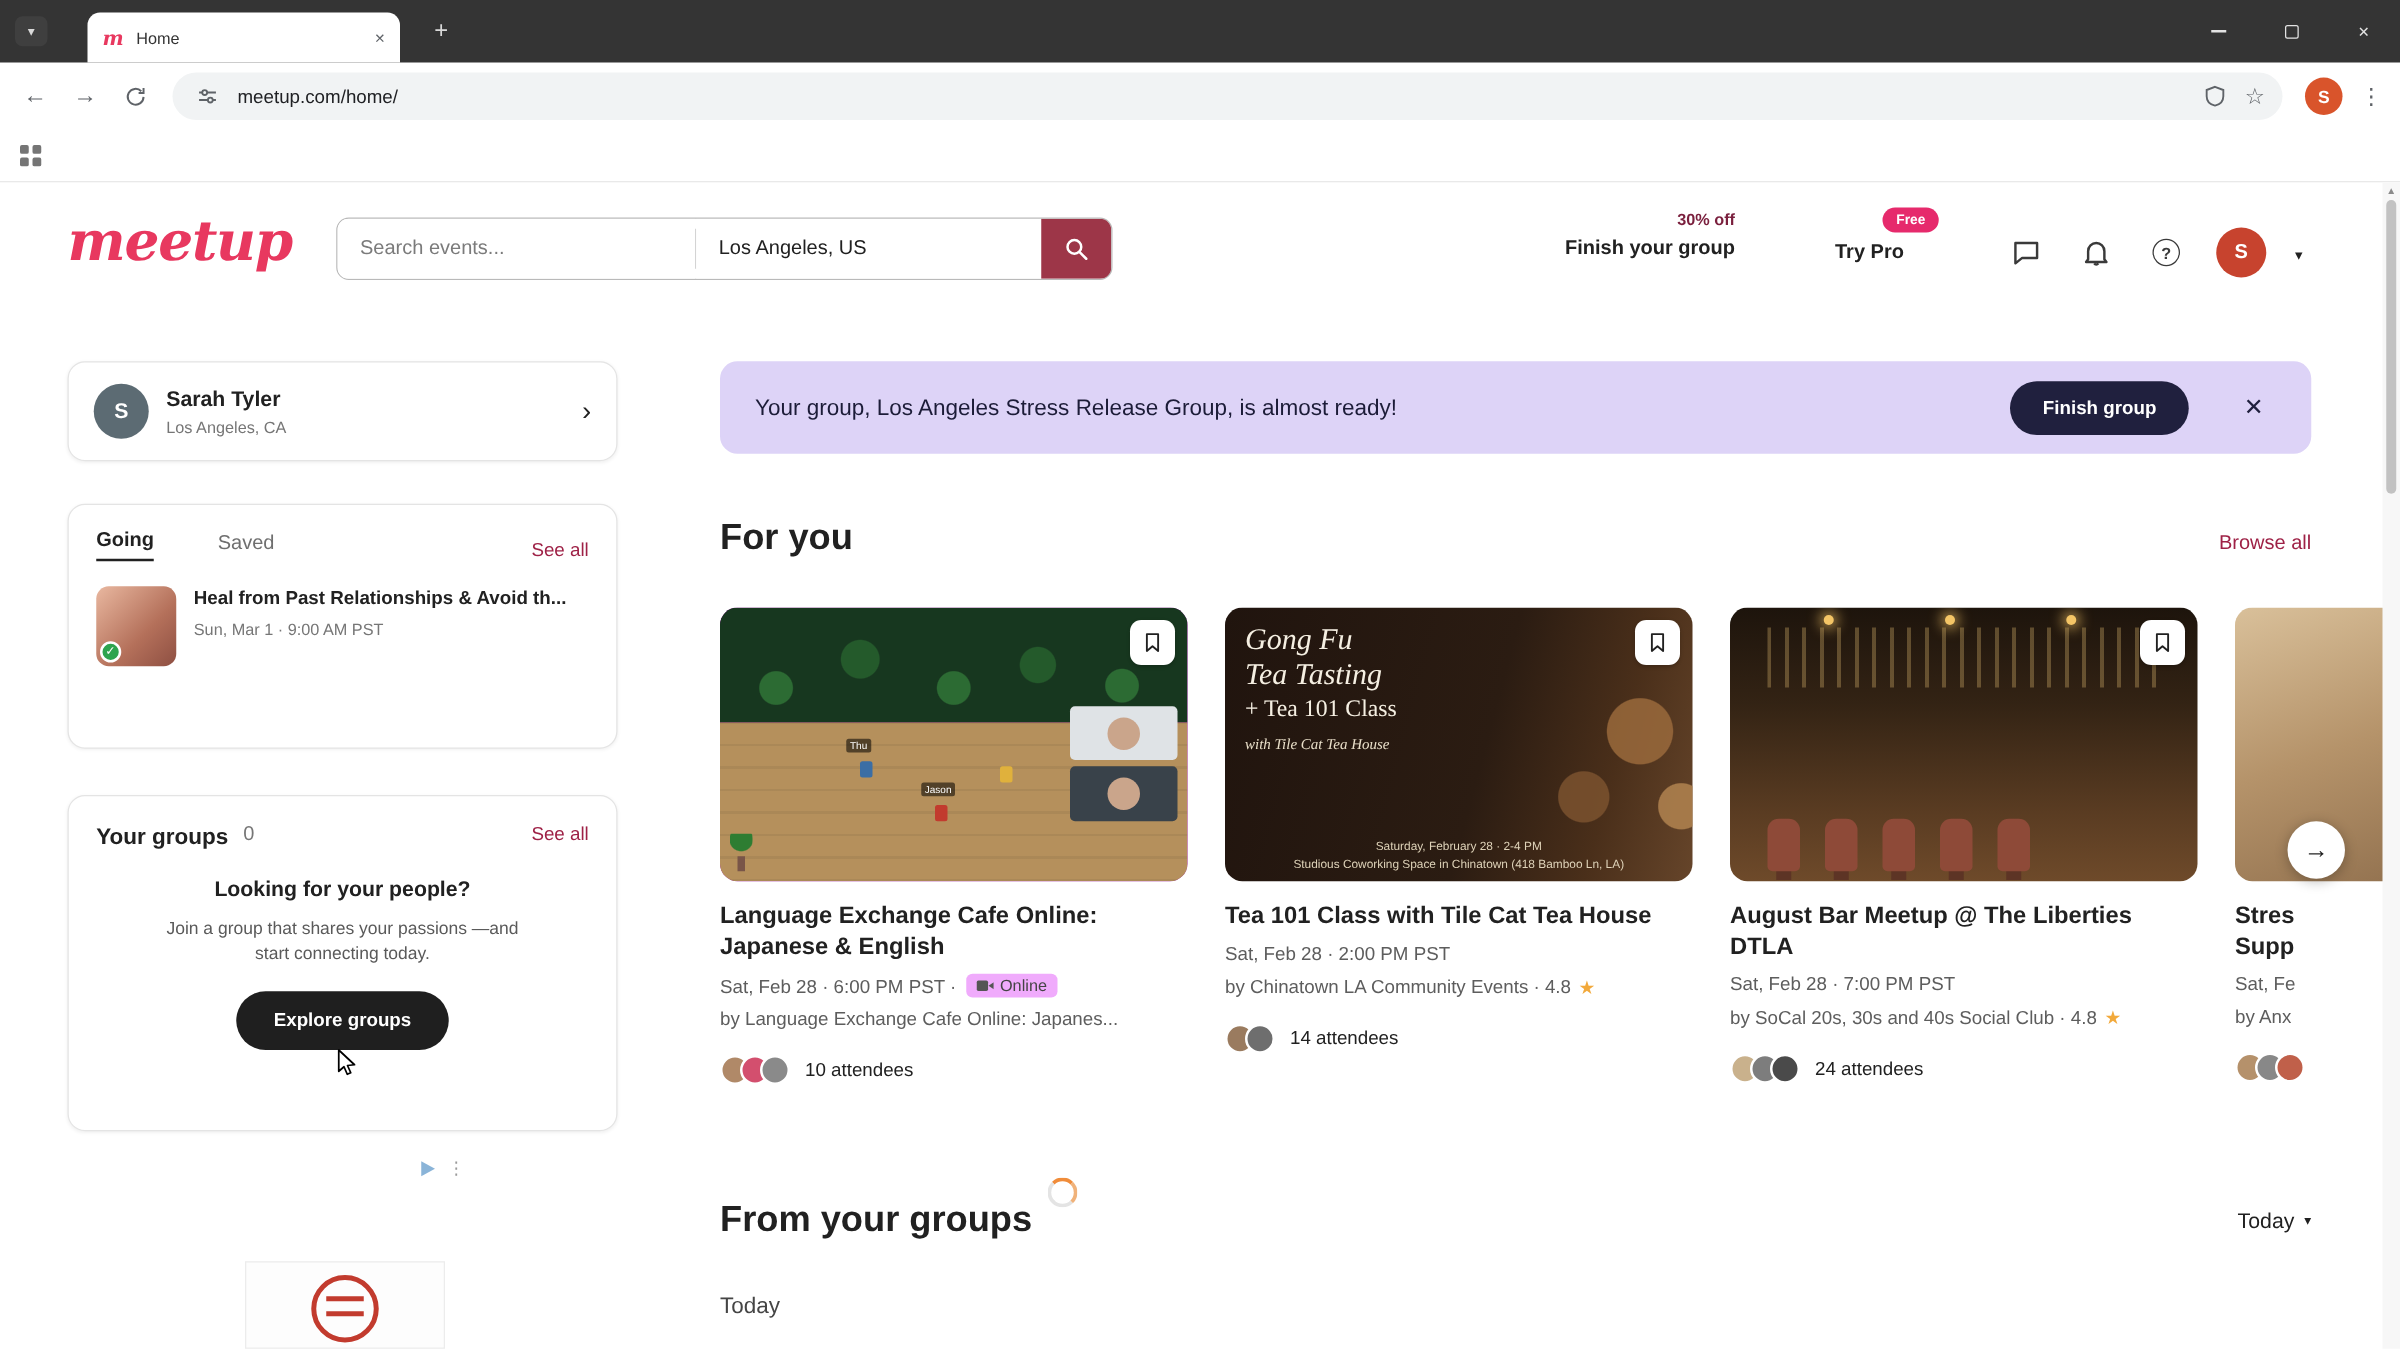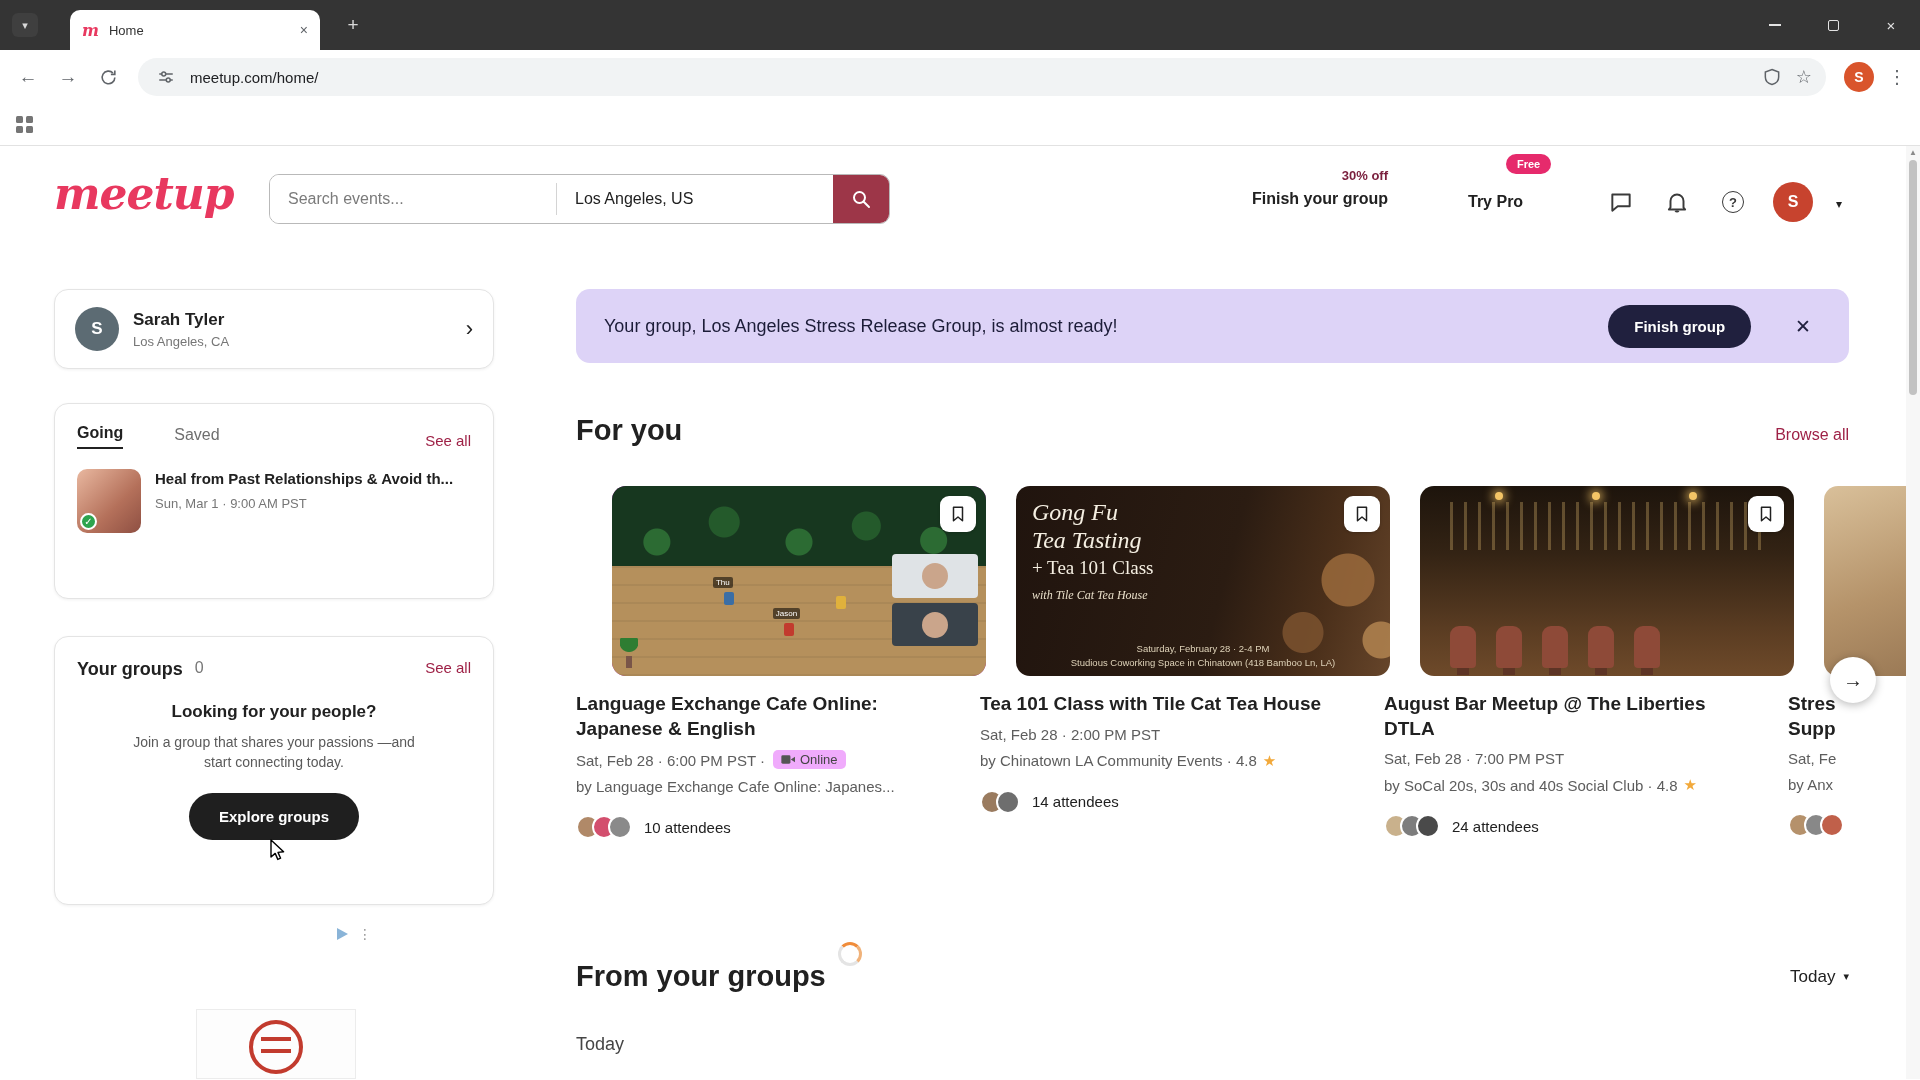--- a/index.html
+++ b/index.html
@@ -42,21 +42,21 @@
   .input-events { width:286px; }
   .input-events::placeholder { color:#7b7b7b; }
   .sb-divider { width:1px; background:#d4d4d4; margin:8px 0; }
   .input-location { flex:1; }
   .search-btn { width:56px; background:#9d3648; border:none; display:flex; align-items:center; justify-content:center; }
 
   .promo { position:absolute; left:1180px; top:22px; width:208px; text-align:right; }
   .promo-offer { font-size:13px; color:#7a1f3d; font-weight:bold; }
   .promo-link { margin-top:7px; font-size:16px; font-weight:bold; color:#212121; }
   .try-pro { position:absolute; left:1468px; top:47px; font-size:16px; font-weight:bold; color:#212121; }
-  .free-badge { position:absolute; left:1506px; top:8px; background:#e62a6c; color:#fff; font-size:11px; font-weight:bold; padding:4px 11px; border-radius:10px; }
+  .free-badge { position:absolute; left:1506px; top:20px; background:#e62a6c; color:#fff; font-size:11px; font-weight:bold; padding:4px 11px; border-radius:10px; }
   .hicon { position:absolute; top:42px; width:28px; height:28px; display:flex; align-items:center; justify-content:center; }
   .hicon.chat { left:1607px; } .hicon.bell { left:1663px; } .hicon.help { left:1719px; }
   .help-circle { width:22px; height:22px; border:1.8px solid #3a3a3a; border-radius:50%; display:flex; align-items:center; justify-content:center; font-size:13px; font-weight:bold; color:#3a3a3a; }
   .header-avatar { position:absolute; left:1773px; top:36px; width:40px; height:40px; border-radius:50%; background:#c7432e; color:#fff; font-size:16px; font-weight:bold; display:flex; align-items:center; justify-content:center; }
   .header-caret { position:absolute; left:1836px; top:51px; font-size:12px; color:#212121; }
 
   .card { position:absolute; background:#fff; border:1px solid #e4e4e4; border-radius:14px; box-shadow:0 1px 3px rgba(0,0,0,.06); }
 
   .profile-card { left:54px; top:143px; width:440px; height:80px; display:flex; align-items:center; gap:14px; padding:0 20px; }
   .profile-avatar { width:44px; height:44px; border-radius:50%; background:#5c6b73; color:#fff; font-size:17px; font-weight:bold; display:flex; align-items:center; justify-content:center; }
@@ -97,21 +97,21 @@
   .banner-text { font-size:18px; color:#1c1c38; font-weight:500; }
   .finish-btn { margin-left:auto; background:#20203e; color:#fff; border:none; border-radius:24px; padding:13px 26px; font-size:15px; font-weight:bold; font-family:inherit; }
   .banner-close { margin-left:44px; margin-right:10px; font-size:19px; color:#20203e; }
 
   .foryou-head { position:absolute; left:576px; top:268px; width:1273px; display:flex; align-items:baseline; }
   .section-title { font-size:29px; font-weight:bold; color:#212121; }
   .browse-all { margin-left:auto; font-size:16px; color:#9e2146; font-weight:500; }
 
   .cards { position:absolute; left:576px; top:340px; width:1344px; display:flex; gap:30px; overflow:hidden; }
   .ecard { flex:0 0 374px; width:374px; position:relative; }
-  .ecard-img { position:relative; width:374px; height:190px; border-radius:14px; overflow:hidden;margin-left:36px; }
+  .ecard-img { position:relative; width:374px; height:219px; border-radius:14px; overflow:hidden; }
   .bookmark-btn { position:absolute; top:10px; right:10px; width:36px; height:36px; background:#fff; border-radius:9px; display:flex; align-items:center; justify-content:center; box-shadow:0 1px 3px rgba(0,0,0,.2); z-index:3; }
   .ecard-title { margin-top:16px; font-size:19px; font-weight:bold; color:#212121; line-height:1.3; padding-right:8px; }
   .ecard-date { margin-top:9px; font-size:15px; color:#5d5d5d; display:flex; align-items:flex-end; gap:8px; }
   .online-pill { display:inline-flex; align-items:center; gap:5px; background:#f0abfc; border-radius:5px; padding:2px 8px; font-size:13px; color:#444; }
   .ecard-org { margin-top:9px; font-size:15px; color:#5d5d5d; display:flex; align-items:center; gap:6px; white-space:nowrap; overflow:hidden; }
   .org-text { overflow:hidden; text-overflow:ellipsis; }
   .rating-star { color:#f2a93b; font-size:15px; }
   .ecard-att { margin-top:20px; display:flex; align-items:center; }
   .avstack { display:flex; }
   .avstack span { width:24px; height:24px; border-radius:50%; border:2px solid #fff; margin-right:-8px; display:block; }

